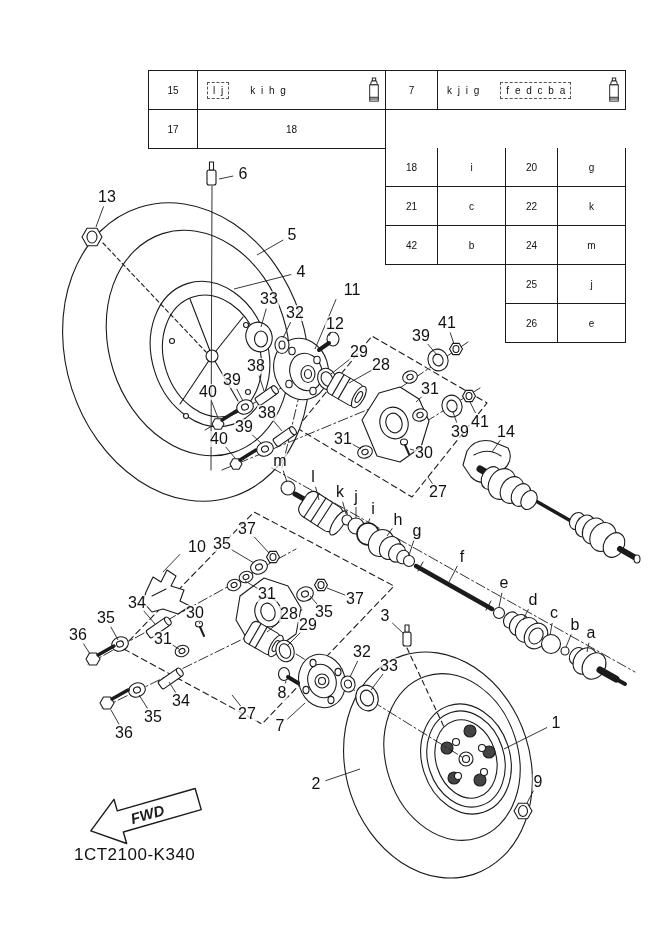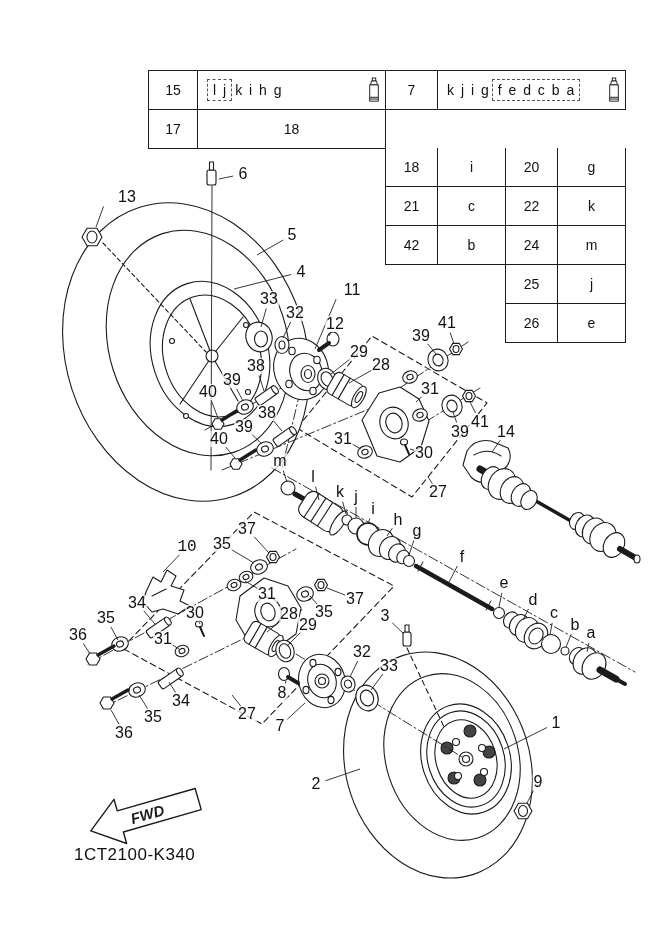--- a/index.html
+++ b/index.html
@@ -7,22 +7,22 @@
          font-family:"Liberation Sans",sans-serif;color:#111}
   .art,.leaders{position:absolute;left:0;top:0;width:661px;height:935px;pointer-events:none}
   .leaders line{stroke:#222;stroke-width:0.9}
   
   .tA,.tB,.tC{position:absolute;display:grid;grid-auto-rows:39px;
       border-top:1px solid #1b1b1b;border-left:1px solid #1b1b1b;background:#fff}
   .tA{left:148px;top:70px;grid-template-columns:49px 188px 52px 188px}
   .tB{left:385px;top:148px;grid-template-columns:52px 68px 52px 68px;border-top:none}
   .tC{left:505px;top:265px;grid-template-columns:52px 68px;border-top:none}
   .tA>div,.tB>div,.tC>div{border-right:1px solid #1b1b1b;border-bottom:1px solid #1b1b1b;
-      display:flex;align-items:center;justify-content:center;font-size:14px}
-  .lets{justify-content:center;padding:0 5px 0 9px;font-size:15.5px;word-spacing:3px;gap:3px}
+      display:flex;align-items:center;justify-content:center;font-size:10px}
+  .lets{justify-content:center;padding:0 5px 0 9px;font-size:15.5px;word-spacing:3px;gap:21px}
   .boxed{border:1px dashed #555;padding:2px 5px}
   .boxed:empty{display:none}
   .pre:empty,.post:empty{display:none}
   .letter{font-size:16px}
   .tubes{margin-left:auto;display:flex;gap:3px;align-items:center}
   .tube{width:12px;height:26px;display:block}
   
   .co{position:absolute;transform:translate(-50%,-50%);font-size:16px;line-height:1;
       padding:0 1px;background:rgba(255,255,255,.72);pointer-events:none}
   .code{position:absolute;left:74px;top:845px;font-size:17px;letter-spacing:.5px}
@@ -371,21 +371,21 @@
       <line x1="383" y1="674" x2="371" y2="690"></line>
       <line x1="285.1622776601684" y1="683.5131670194949" x2="286" y2="681"></line>
       <line x1="287.3593101176183" y1="719.2294346917912" x2="305" y2="703"></line>
       <line x1="547.0557280900008" y1="727.4721359549995" x2="504" y2="749"></line>
       <line x1="325.4651018817854" y1="780.7732607221186" x2="360" y2="769"></line>
       <line x1="533.3599300532944" y1="790.8583153528016" x2="527" y2="803"></line>
     </svg>
 
   <div id="callouts">
       <div class="co" style="left: 243px; top: 174px;">6</div>
-      <div class="co" style="left: 107px; top: 197px; margin-left: 20px;">13</div>
+      <div class="co" style="left: 107px; top: 197px;">13</div>
       <div class="co" style="left: 292px; top: 235px;">5</div>
       <div class="co" style="left: 301px; top: 272px;">4</div>
       <div class="co" style="left: 269px; top: 299px;">33</div>
       <div class="co" style="left: 295px; top: 313px;">32</div>
       <div class="co" style="left: 352px; top: 290px;">11</div>
       <div class="co" style="left: 335px; top: 324px;">12</div>
       <div class="co" style="left: 359px; top: 352px;">29</div>
       <div class="co" style="left: 381px; top: 365px;">28</div>
       <div class="co" style="left: 421px; top: 336px;">39</div>
       <div class="co" style="left: 447px; top: 323px;">41</div>
@@ -408,21 +408,21 @@
       <div class="co" style="left: 356px; top: 497px;">j</div>
       <div class="co" style="left: 373px; top: 509px;">i</div>
       <div class="co" style="left: 398px; top: 520px;">h</div>
       <div class="co" style="left: 417px; top: 531px;">g</div>
       <div class="co" style="left: 462px; top: 557px;">f</div>
       <div class="co" style="left: 504px; top: 583px;">e</div>
       <div class="co" style="left: 533px; top: 600px;">d</div>
       <div class="co" style="left: 554px; top: 613px;">c</div>
       <div class="co" style="left: 575px; top: 625px;">b</div>
       <div class="co" style="left: 591px; top: 633px;">a</div>
-      <div class="co" style="left: 187px; top: 547px; font-family: Liberation Mono, monospace;">10</div>
+      <div class="co" style="left: 197px; top: 547px;">10</div>
       <div class="co" style="left: 222px; top: 544px;">35</div>
       <div class="co" style="left: 247px; top: 529px;">37</div>
       <div class="co" style="left: 267px; top: 594px;">31</div>
       <div class="co" style="left: 195px; top: 613px;">30</div>
       <div class="co" style="left: 289px; top: 614px;">28</div>
       <div class="co" style="left: 308px; top: 625px;">29</div>
       <div class="co" style="left: 137px; top: 603px;">34</div>
       <div class="co" style="left: 106px; top: 618px;">35</div>
       <div class="co" style="left: 78px; top: 635px;">36</div>
       <div class="co" style="left: 163px; top: 639px;">31</div>

